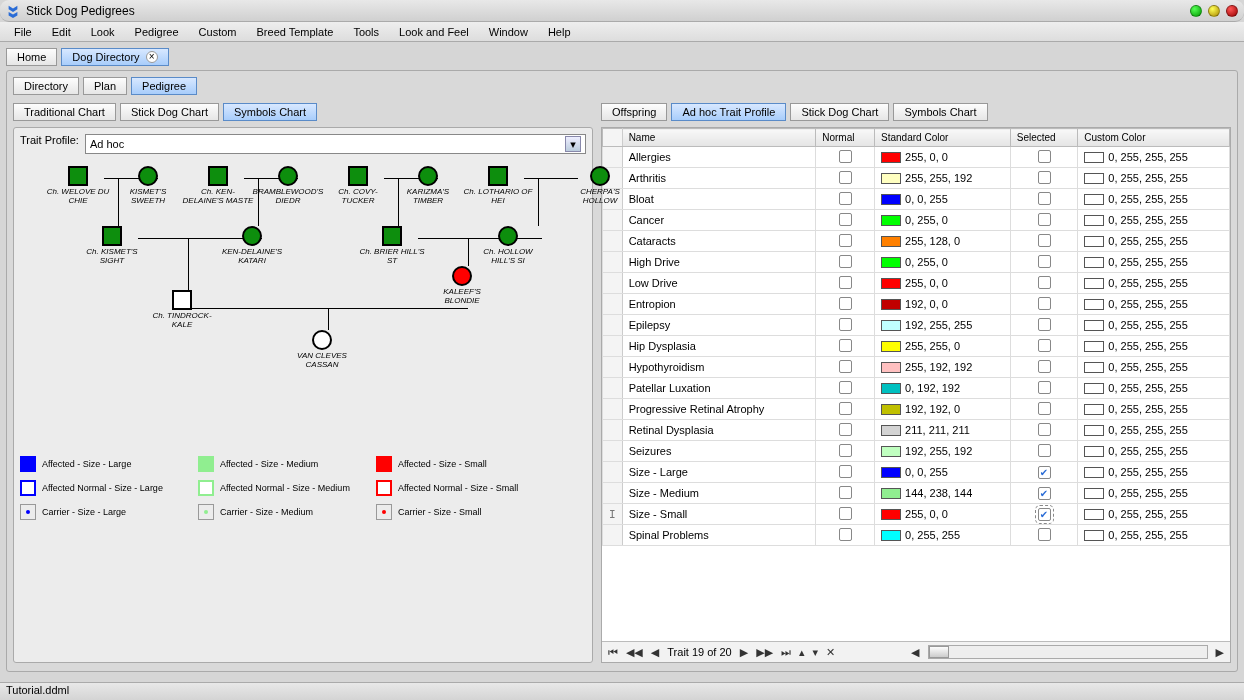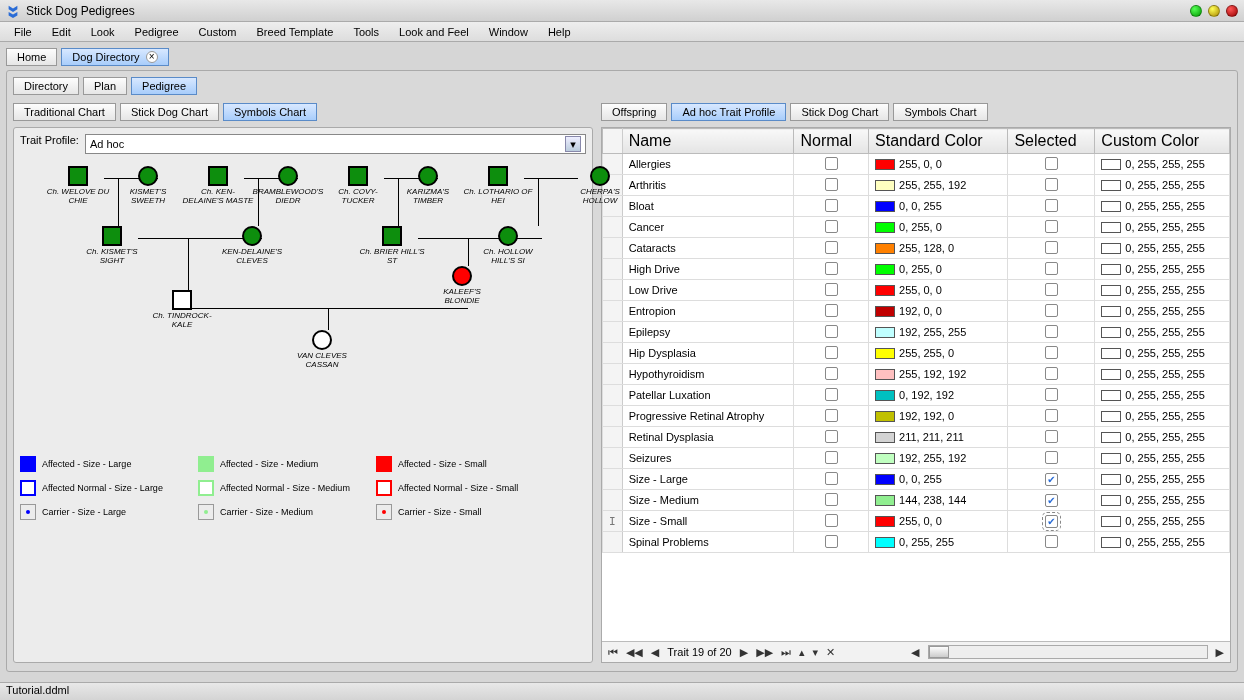--- a/index.html
+++ b/index.html
@@ -1,17 +1,17 @@
 <!DOCTYPE html>
 <html><head>
 <meta charset="utf-8">
 <style>
 * { box-sizing: border-box; margin: 0; padding: 0; }
 body { font-family: "Segoe UI", Tahoma, sans-serif; font-size: 11px; background: #d6d6d6; color: #000; width: 1244px; height: 700px; overflow: hidden; }
-.titlebar { background: linear-gradient(#e8e8e8,#d0d0d0); height: 22px; display: flex; align-items: center; padding: 0 6px; border-bottom: 1px solid #aaa; }
+.titlebar { background: linear-gradient(#e8e8e8,#d0d0d0); height: 22px; display: flex; align-items: center; padding: 0 6px; border-bottom: 1px solid #aaa; border-radius: 9px; }
 .titlebar .app-icon { width: 14px; height: 14px; margin-right: 6px; }
 .titlebar .title { flex: 1; font-size: 12px; }
 .win-btns { display: flex; gap: 6px; }
 .win-btn { width: 12px; height: 12px; border-radius: 50%; border: 1px solid rgba(0,0,0,0.3); }
 .wb-min { background: radial-gradient(circle at 35% 30%, #5f5, #090); }
 .wb-max { background: radial-gradient(circle at 35% 30%, #ff5, #a80); }
 .wb-close { background: radial-gradient(circle at 35% 30%, #f55, #900); }
 .menubar { background: linear-gradient(#eee,#ddd); height: 20px; display: flex; align-items: center; padding: 0 4px; border-bottom: 1px solid #aaa; }
 .menubar span { padding: 2px 10px; cursor: default; }
 .main-area { padding: 6px; background: #d6d6d6; height: 640px; }
@@ -38,21 +38,21 @@
 .white-cir { background:#fff; border:2px solid #000; }
 .red-cir { background:#ff0000; border:2px solid #000; }
 .node-label { font-size:8px; font-style:italic; line-height:1.1; }
 .connector { position:absolute; background:#000; }
 .legend { margin-top:6px; }
 .legend-row { display:flex; gap:18px; margin-bottom:8px; }
 .legend-item { display:flex; align-items:center; gap:6px; font-size:9px; width:160px; }
 .leg-sw { width:16px; height:16px; display:flex; align-items:center; justify-content:center; flex-shrink:0; }
 .table-wrap { flex:1; border:1px solid #aaa; background:#fff; display:flex; flex-direction:column; overflow:hidden; }
 table { border-collapse:collapse; width:100%; }
-th { background:linear-gradient(#f8f8f8,#e4e4e4); border:1px solid #bbb; padding:3px 6px; text-align:left; font-weight:normal; font-size:16px; }
+th { background:linear-gradient(#f8f8f8,#e4e4e4); border:1px solid #bbb; padding:3px 6px; text-align:left; font-weight:normal; font-size:10px; }
 td { border:1px solid #ddd; padding:2px 6px; font-size:11px; height:21px; }
 .cb { width:13px; height:13px; border:1px solid #888; background:#fff; display:inline-block; border-radius:2px; margin:0 auto; }
 .cb.checked::after { content:"✔"; color:#2a6cd6; font-size:10px; display:block; text-align:center; line-height:11px; }
 td.center { text-align:center; }
 .color-sw { display:inline-block; width:20px; height:11px; border:1px solid #555; vertical-align:middle; margin-right:4px; }
 .nav-bar { border-top:1px solid #bbb; padding:3px 6px; display:flex; align-items:center; gap:8px; background:#f2f2f2; }
 .nav-btn { font-family:sans-serif; cursor:default; color:#333; }
 .nav-spacer { flex:1; }
 .hscroll { border:1px solid #aaa; height:14px; flex:0 0 280px; background:#eee; position:relative; }
 .hscroll-thumb { position:absolute; left:0; width:20px; height:12px; background:linear-gradient(#fdfdfd,#ccc); border:1px solid #999; }
@@ -181,21 +181,21 @@
               <div class="node" style="left: 544px; top: 6px;">
                 <div class="cir green-filled"></div>
                 <div class="node-label">CHERPA'S HOLLOW</div>
               </div>
               <div class="node" style="left: 56px; top: 66px;">
                 <div class="sq green-filled"></div>
                 <div class="node-label">Ch. KISMET'S SIGHT</div>
               </div>
               <div class="node" style="left: 196px; top: 66px;">
                 <div class="cir green-filled"></div>
-                <div class="node-label">KEN-DELAINE'S CLEVES</div>
+                <div class="node-label">KEN-DELAINE'S KATARI</div>
               </div>
               <div class="node" style="left: 336px; top: 66px;">
                 <div class="sq green-filled"></div>
                 <div class="node-label">Ch. BRIER HILL'S ST</div>
               </div>
               <div class="node" style="left: 452px; top: 66px;">
                 <div class="cir green-filled"></div>
                 <div class="node-label">Ch. HOLLOW HILL'S SI</div>
               </div>
               <div class="node" style="left: 126px; top: 130px;">

